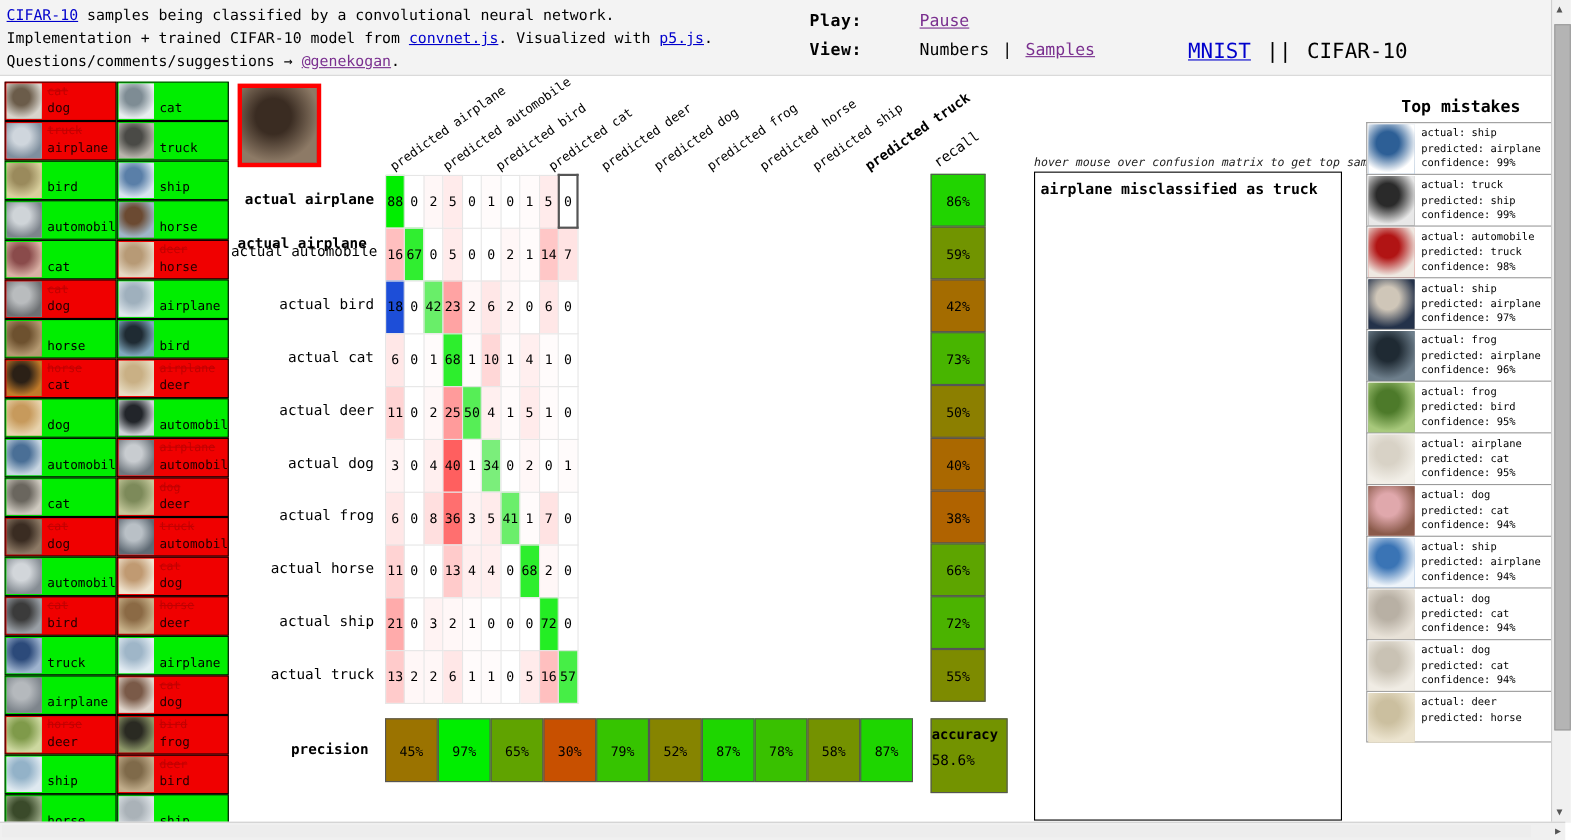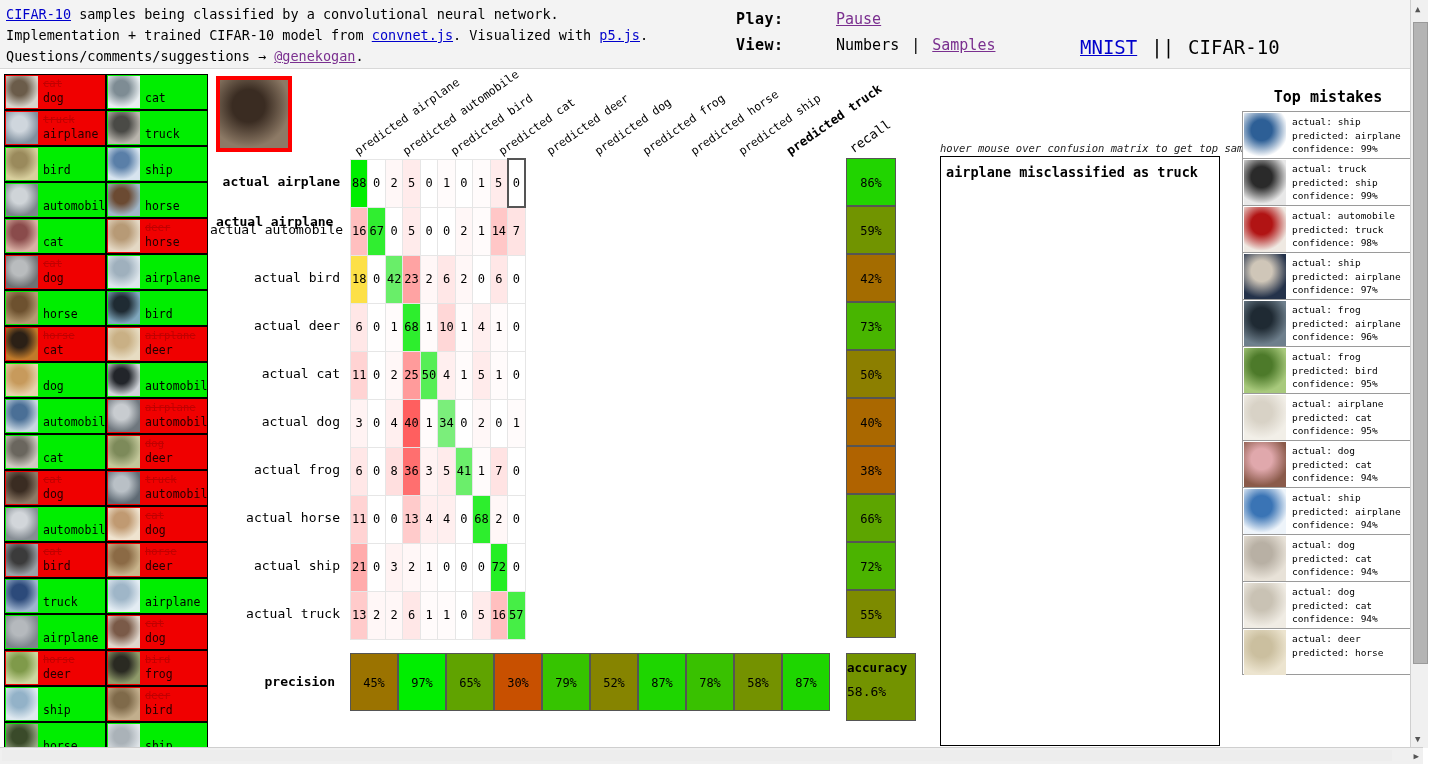--- a/index.html
+++ b/index.html
@@ -490,22 +490,22 @@
         <div class="phead" style="left: 486px;">predicted horse</div>
         <div class="phead" style="left: 534px;">predicted ship</div>
         <div class="phead hl" style="left: 582px;">predicted truck</div>
       </div>
     <div id="recall-head">recall</div>
     <div id="hover-hint">hover mouse over confusion matrix to get top samples</div>
     <div id="rowlabels">
         <div class="rl hl">actual airplane</div>
         <div class="rl">actual automobile</div>
         <div class="rl">actual bird</div>
+        <div class="rl">actual cat</div>
         <div class="rl">actual deer</div>
-        <div class="rl">actual cat</div>
         <div class="rl">actual dog</div>
         <div class="rl">actual frog</div>
         <div class="rl">actual horse</div>
         <div class="rl">actual ship</div>
         <div class="rl">actual truck</div>
       </div>
     <table id="mtable">
         <tbody>
           <tr>
             <td style="background: rgb(0, 238, 0);">88</td>
@@ -525,21 +525,21 @@
             <td style="background: rgb(255, 255, 255);">0</td>
             <td style="background: rgb(255, 235, 235);">5</td>
             <td style="background: rgb(255, 255, 255);">0</td>
             <td style="background: rgb(255, 255, 255);">0</td>
             <td style="background: rgb(255, 247, 247);">2</td>
             <td style="background: rgb(255, 251, 251);">1</td>
             <td style="background: rgb(255, 199, 199);">14</td>
             <td style="background: rgb(255, 227, 227);">7</td>
           </tr>
           <tr>
-            <td style="background: #fde047;">18</td>
+            <td style="background: #1d4ed8;">18</td>
             <td style="background: rgb(255, 255, 255);">0</td>
             <td style="background: rgb(105, 238, 105);">42</td>
             <td style="background: rgb(255, 163, 163);">23</td>
             <td style="background: rgb(255, 247, 247);">2</td>
             <td style="background: rgb(255, 231, 231);">6</td>
             <td style="background: rgb(255, 247, 247);">2</td>
             <td style="background: rgb(255, 255, 255);">0</td>
             <td style="background: rgb(255, 231, 231);">6</td>
             <td style="background: rgb(255, 255, 255);">0</td>
           </tr>

